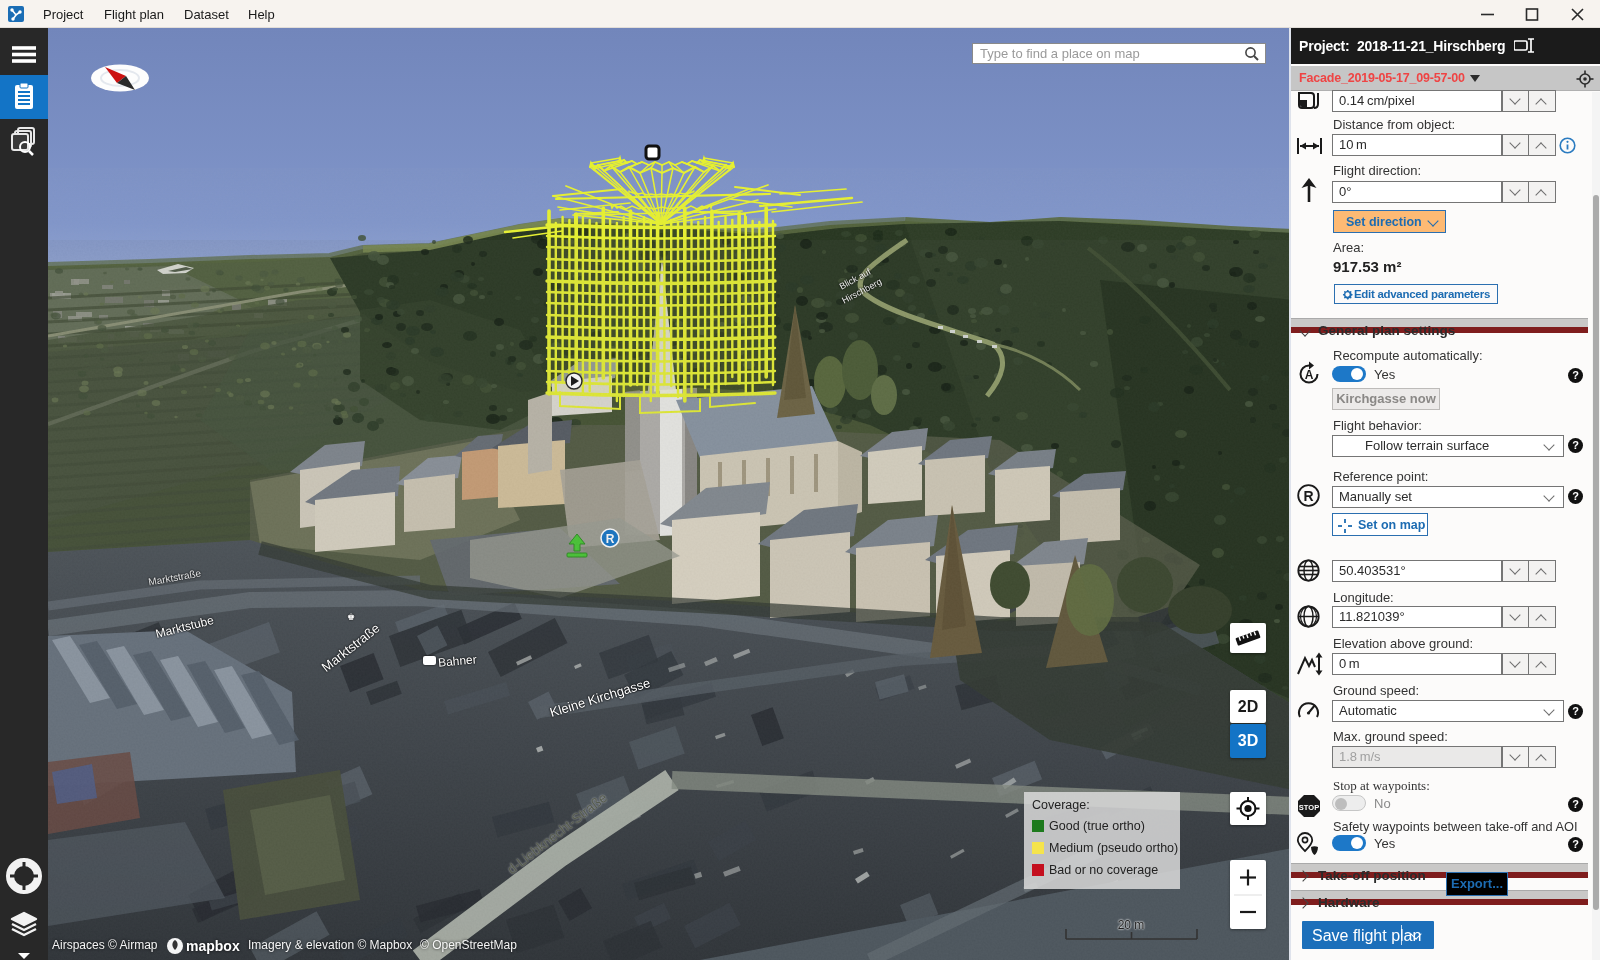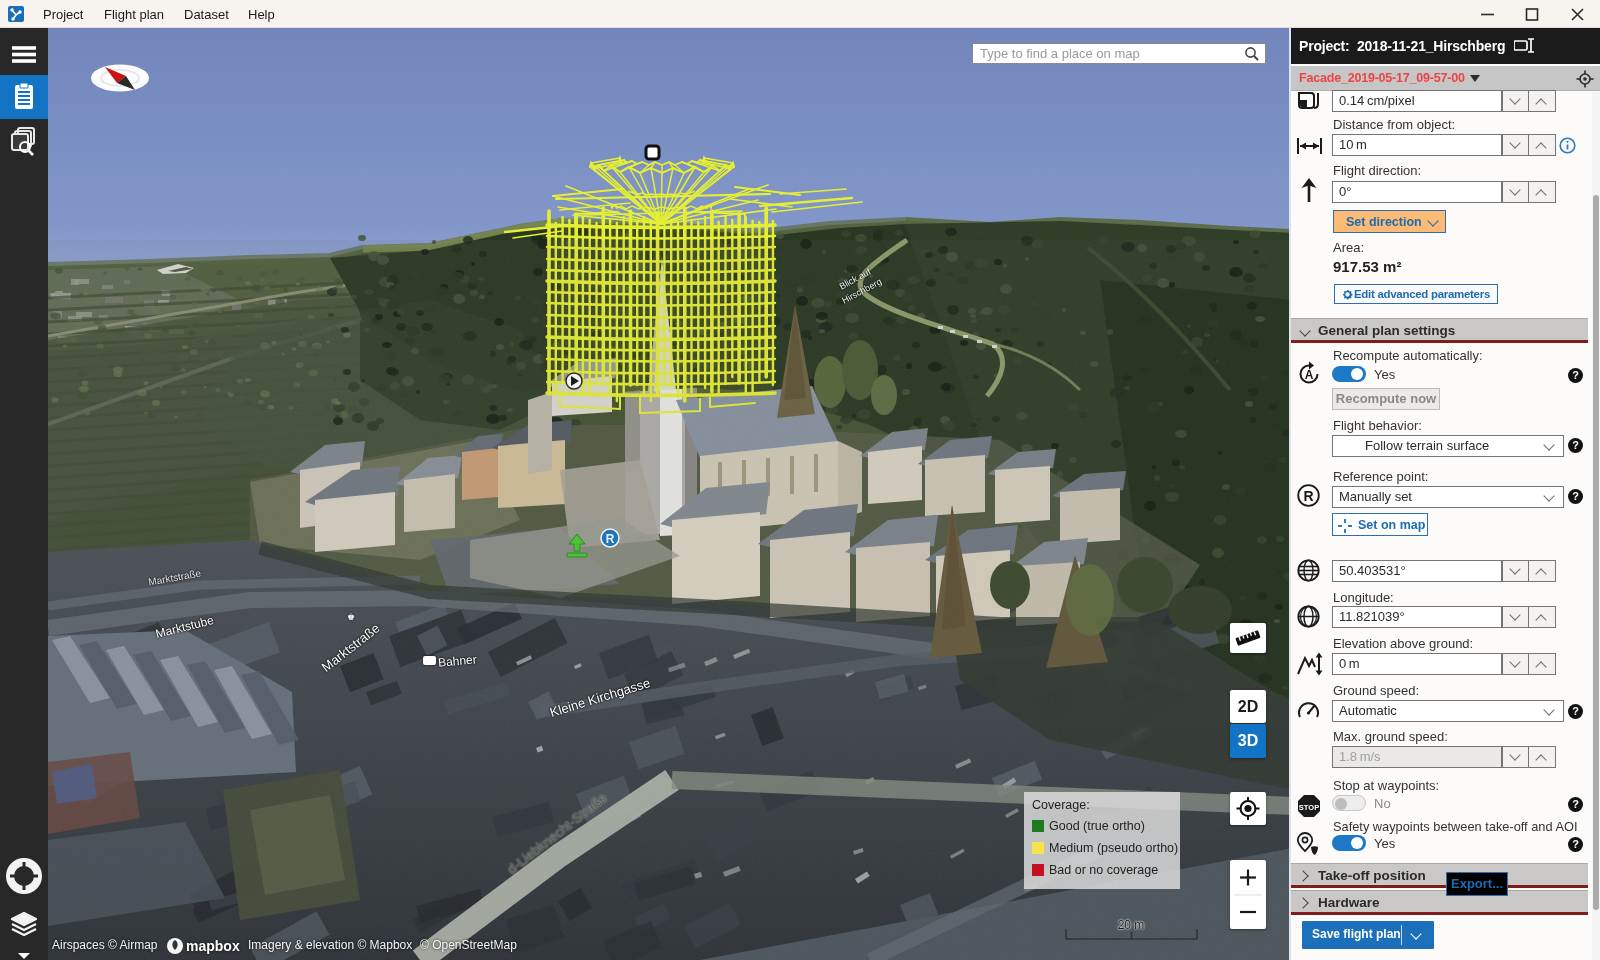--- a/index.html
+++ b/index.html
@@ -11,21 +11,21 @@
 #sidebar{left:0;top:28px;width:48px;height:932px;background:#282828;}
 #sideactive{left:0;top:75px;width:48px;height:44px;background:#1374c6;}
 #map{left:48px;top:28px;width:1245px;height:932px;overflow:hidden;}
 #panel{left:1291px;top:28px;width:309px;height:932px;background:#fcfbfa;}
 .lbl{font-size:13px;color:#333;}
 .inp{background:#fff;border:1px solid #757575;font-size:13px;color:#2b2b2b;padding-left:6px;line-height:20px;height:22px;}
 .spn{background:#f3f2f1;border:1px solid #757575;height:22px;}
 .cvd{width:8px;height:8px;border-right:1.5px solid #6e6e6e;border-bottom:1.5px solid #6e6e6e;transform:rotate(45deg);position:absolute;left:8px;top:4px;}
 .cvu{width:8px;height:8px;border-right:1.5px solid #6e6e6e;border-bottom:1.5px solid #6e6e6e;transform:rotate(-135deg);position:absolute;left:8px;top:9px;}
 .q{width:15px;height:15px;border-radius:50%;background:#111;color:#fff;font-size:11px;font-weight:bold;text-align:center;line-height:15px;}
-.secbar{left:1291px;width:297px;height:25px;background:#c9c8c7;border-top:1px solid #aaa;border-bottom:3px solid #7f1d1d;font-size:13.5px;font-weight:bold;color:#2b2b2b;}
+.secbar{left:1291px;width:297px;height:15px;background:#c9c8c7;border-top:1px solid #aaa;border-bottom:6px solid #7f1d1d;font-size:13.5px;font-weight:bold;color:#2b2b2b;}
 .tgl{width:34px;height:16px;border-radius:8px;}
 .knob{position:absolute;top:2px;width:12px;height:12px;border-radius:50%;background:#fff;}
 .btnb{border:1px solid #2b6fb0;color:#1d6cb2;font-weight:bold;background:#fbfafa;font-size:13px;}
 .wbtn{background:#fff;border-radius:2px;box-shadow:0 1px 3px rgba(0,0,0,.4);}
 </style></head><body>
 
 <div id="topbar" class="abs"></div>
 <svg class="abs" style="left:8px;top:6px;" width="16" height="16">
     <rect x="0" y="0" width="16" height="16" rx="2" fill="#1b6db5"></rect>
     <g stroke="#fff" stroke-width="1.6">
@@ -1329,21 +1329,21 @@
 <svg class="abs" style="left:1296px;top:361px;" width="26" height="26">
     <path d="M21.5 13 A8.5 8.5 0 1 1 13 4.5" fill="none" stroke="#1a1a1a" stroke-width="2"></path>
     <polygon points="13,0.5 18,4.5 13,8.5" fill="#1a1a1a"></polygon>
     <text x="13" y="17.5" font-size="12" font-weight="bold" fill="#1a1a1a" text-anchor="middle" font-family="Liberation Sans">A</text>
   </svg>
 <div class="abs tgl" style="left:1332px;top:366px;background:#1d78c8;">
     <div class="knob" style="left:19px;"></div>
   </div>
 <div class="abs lbl" style="left:1374px;top:367px;">Yes</div>
 <div class="abs q" style="left:1568px;top:368px;">?</div>
-<div class="abs" style="left:1332px;top:388px;width:108px;height:22px;background:#eceae9;border:1px solid #bdbbb9;font-size:13px;font-weight:bold;color:#8a8886;text-align:center;line-height:20px;">Recompute now</div>
+<div class="abs" style="left:1332px;top:388px;width:108px;height:22px;background:#eceae9;border:1px solid #bdbbb9;font-size:13px;font-weight:bold;color:#8a8886;text-align:center;line-height:20px;">Kirchgasse now</div>
 <div class="abs lbl" style="left:1333px;top:418px;font-size:13px;">Flight behavior:</div>
 <div class="abs inp" style="left:1332px;top:435px;width:232px;padding-left:32px;">Follow terrain surface<div class="cvd" style="left:212px;top:5px;"></div></div>
 <div class="abs q" style="left:1568px;top:438px;">?</div>
 <div class="abs lbl" style="left:1333px;top:469px;font-size:13px;">Reference point:</div>
 <svg class="abs" style="left:1297px;top:484px;" width="24" height="24">
     <circle cx="11.5" cy="11.5" r="10.3" fill="none" stroke="#1a1a1a" stroke-width="1.8"></circle>
     <text x="11.5" y="16.5" font-size="14" font-weight="bold" fill="#1a1a1a" text-anchor="middle" font-family="Liberation Sans">R</text>
   </svg>
 <div class="abs inp" style="left:1332px;top:486px;width:232px;">Manually set<div class="cvd" style="left:212px;top:5px;"></div></div>
 <div class="abs q" style="left:1568px;top:489px;">?</div>
@@ -1412,21 +1412,21 @@
 <div class="abs inp" style="left:1332px;top:700px;width:232px;">Automatic<div class="cvd" style="left:212px;top:5px;"></div></div>
 <div class="abs q" style="left:1568px;top:704px;">?</div>
 <div class="abs lbl" style="left:1333px;top:729px;font-size:13px;">Max. ground speed:</div>
 <div class="abs inp" style="left:1332px;top:746px;width:170px;background:#eae9e8;color:#a0a0a0;">1.8 m/s</div>
 <div class="abs spn" style="left:1502px;top:746px;width:27px;">
     <div class="cvd"></div>
   </div>
 <div class="abs spn" style="left:1528px;top:746px;width:28px;">
     <div class="cvu"></div>
   </div>
-<div class="abs lbl" style="left:1333px;top:778px;font-size:13px;">Stop at waypoints:</div>
+<div class="abs lbl" style="left:1333px;top:778px;font-size:13px;font-family:Liberation Serif, serif;">Stop at waypoints:</div>
 <svg class="abs" style="left:1297px;top:794px;" width="24" height="24">
     <polygon points="7,1 17,1 23,7 23,17 17,23 7,23 1,17 1,7" fill="#1a1a1a"></polygon>
     <text x="12" y="15.5" font-size="7.5" font-weight="bold" fill="#fff" text-anchor="middle" font-family="Liberation Sans">STOP</text>
   </svg>
 <div class="abs tgl" style="left:1332px;top:795px;background:#ededed;border:1px solid #c6c6c6;">
     <div class="knob" style="left:2px;background:#bdbdbd;"></div>
   </div>
 <div class="abs" style="left:1374px;top:796px;font-size:13px;color:#8a8a8a;">No</div>
 <div class="abs q" style="left:1568px;top:797px;">?</div>
 <div class="abs lbl" style="left:1333px;top:819px;font-size:12.8px;">Safety waypoints between take-off and AOI</div>
@@ -1442,18 +1442,18 @@
 <div class="abs q" style="left:1568px;top:837px;">?</div>
 <div class="abs secbar" style="top:863px;">
     <div class="cvd" style="left:8px;top:8px;transform:rotate(-45deg);border-color:#444;"></div>
     <span style="position:absolute;left:27px;top:4px;">Take-off position</span>
   </div>
 <div class="abs secbar" style="top:890px;">
     <div class="cvd" style="left:8px;top:8px;transform:rotate(-45deg);border-color:#444;"></div>
     <span style="position:absolute;left:27px;top:4px;">Hardware</span>
   </div>
 <div class="abs" style="left:1302px;top:921px;width:132px;height:28px;background:#1c6fba;border-radius:1px;">
-    <span style="position:absolute;left:10px;top:6px;font-size:12px;font-weight:bold;color:#fff;white-space:nowrap;">Save flight plan</span>
+    <span style="position:absolute;left:10px;top:6px;font-size:16px;font-weight:normal;color:#fff;white-space:nowrap;">Save flight plan</span>
     <div style="position:absolute;right:32px;top:4px;width:1px;height:20px;background:rgba(255,255,255,.75);"></div>
     <div class="cvd" style="left:110px;top:9px;border-color:#fff;"></div>
   </div>
 <div class="abs" style="left:1446px;top:872px;width:62px;height:24px;background:#000000;border:1px solid #2b6fb0;font-size:13px;font-weight:bold;color:#1d6cb2;text-align:center;line-height:22px;">Export...</div>
 <div class="abs" style="left:1592px;top:92px;width:8px;height:868px;background:#f4f4f4;"></div>
 <div class="abs" style="left:1593px;top:195px;width:6px;height:715px;background:#ababab;border-radius:3px;"></div>
 </body></html>

